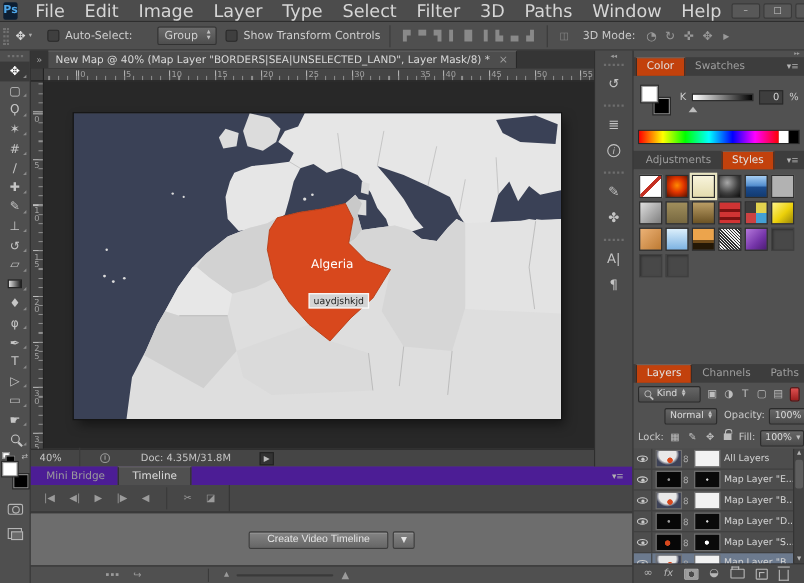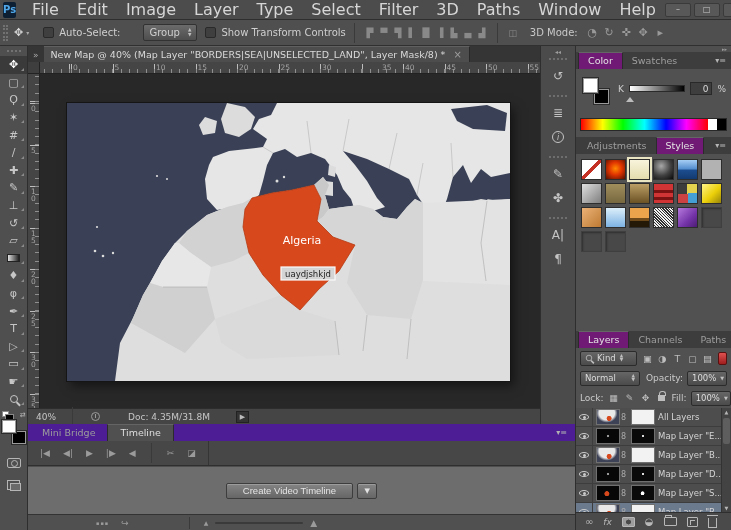--- a/index.html
+++ b/index.html
@@ -127,21 +127,21 @@
   .ds-handle{height:4px;margin:1px 8px 2px;border-top:2px dotted #6e6e6e;}
   .ds-ico{height:24px;display:flex;align-items:center;justify-content:center;color:#c4c4c4;font-size:12px;}
   .circle-ico{width:12px;height:12px;border:1px solid currentColor;border-radius:50%;font-size:8px;font-style:italic;
               display:flex;align-items:center;justify-content:center;}
 
   
   .rightdock{position:absolute;left:575px;top:46px;width:156px;height:484px;background:#4f4f4f;border-left:1px solid #2e2e2e;}
   .rd-header{height:6px;text-align:right;color:#9c9c9c;font-size:5px;line-height:6px;padding-right:4px;}
   .panel-tabs{height:17px;background:#3d3d3d;display:flex;align-items:flex-end;padding-left:2px;}
   .p-tab{font-size:9.5px;color:#9e9e9e;padding:2px 9px 3px;white-space:nowrap;}
-  .p-tab.active{background:#701a75;color:#e2e2e2;border:1px solid #2b2b2b;border-bottom:none;border-top-color:#656565;}
+  .p-tab.active{background:#c2410c;color:#e2e2e2;border:1px solid #2b2b2b;border-bottom:none;border-top-color:#656565;}
   .p-menu{margin-left:auto;color:#b5b5b5;font-size:8px;padding:0 5px 4px;}
 
   .color-body{height:68px;position:relative;background:#515151;}
   .cb-fgbg{position:absolute;left:7px;top:9px;width:26px;height:26px;}
   .cb-fgbg .fg{width:15px;height:15px;top:0;}
   .cb-fgbg .bgc{width:15px;height:15px;}
   .k-row{position:absolute;left:42px;top:13px;right:5px;display:flex;align-items:center;gap:5px;}
   .k-label{font-size:9px;color:#cdcdcd;}
   .k-track{width:70px;height:7px;background:linear-gradient(90deg,#ffffff,#000000);border:1px solid #2a2a2a;position:relative;}
   .k-handle{position:absolute;left:-4px;top:7px;width:0;height:0;border:4px solid transparent;border-bottom:5px solid #bdbdbd;}
@@ -159,21 +159,21 @@
   .sw.selected{outline:2px solid #e9e5c2;}
   .sw.empty{background:#484848;border:1px solid #3f3f3f;box-shadow:inset 1px 1px 2px rgba(0,0,0,.35);}
 
   .layers-rows-head{background:#515151;}
   .lp-row{height:20px;display:flex;align-items:center;padding:0 4px;gap:4px;font-size:9px;color:#c9c9c9;}
   .well{background:linear-gradient(#666666,#4b4b4b);border:1px solid #2b2b2b;border-radius:2px;height:15px;
         display:flex;align-items:center;padding:0 4px;gap:4px;font-size:8.5px;color:#dcdcdc;}
   .kind-box{width:57px;}
   .filter-ico{font-size:9.5px;color:#bdbdbd;width:13px;text-align:center;}
   .red-toggle{width:9px;height:13px;background:linear-gradient(#e05050,#9e1e1e);border:1px solid #5c0f0f;border-radius:2px;margin-left:auto;}
-  .blend-box{width:88px;justify-content:space-between;}
+  .blend-box{width:88px;justify-content:space-between;margin-left:24px;}
   .val-box{width:40px;justify-content:space-between;}
   .dd7{font-size:5px;color:#c0c0c0;}
   .lock-ico{font-size:9px;color:#bdbdbd;width:12px;text-align:center;}
   .lock-shape{width:7px;height:6px;background:#bdbdbd;position:relative;display:inline-block;}
   .lock-shape::before{content:"";position:absolute;left:1px;top:-4px;width:5px;height:4px;border:1.5px solid #bdbdbd;
                       border-bottom:none;border-radius:3px 3px 0 0;}
   .layer-list{position:relative;height:104px;background:#4a4a4a;overflow:hidden;}
   .lrows{margin-right:10px;}
   .lrow{height:19px;display:flex;align-items:center;border-bottom:1px solid #3d3d3d;background:#4d4d4d;}
   .lrow.selected{background:#6c7a8e;}

